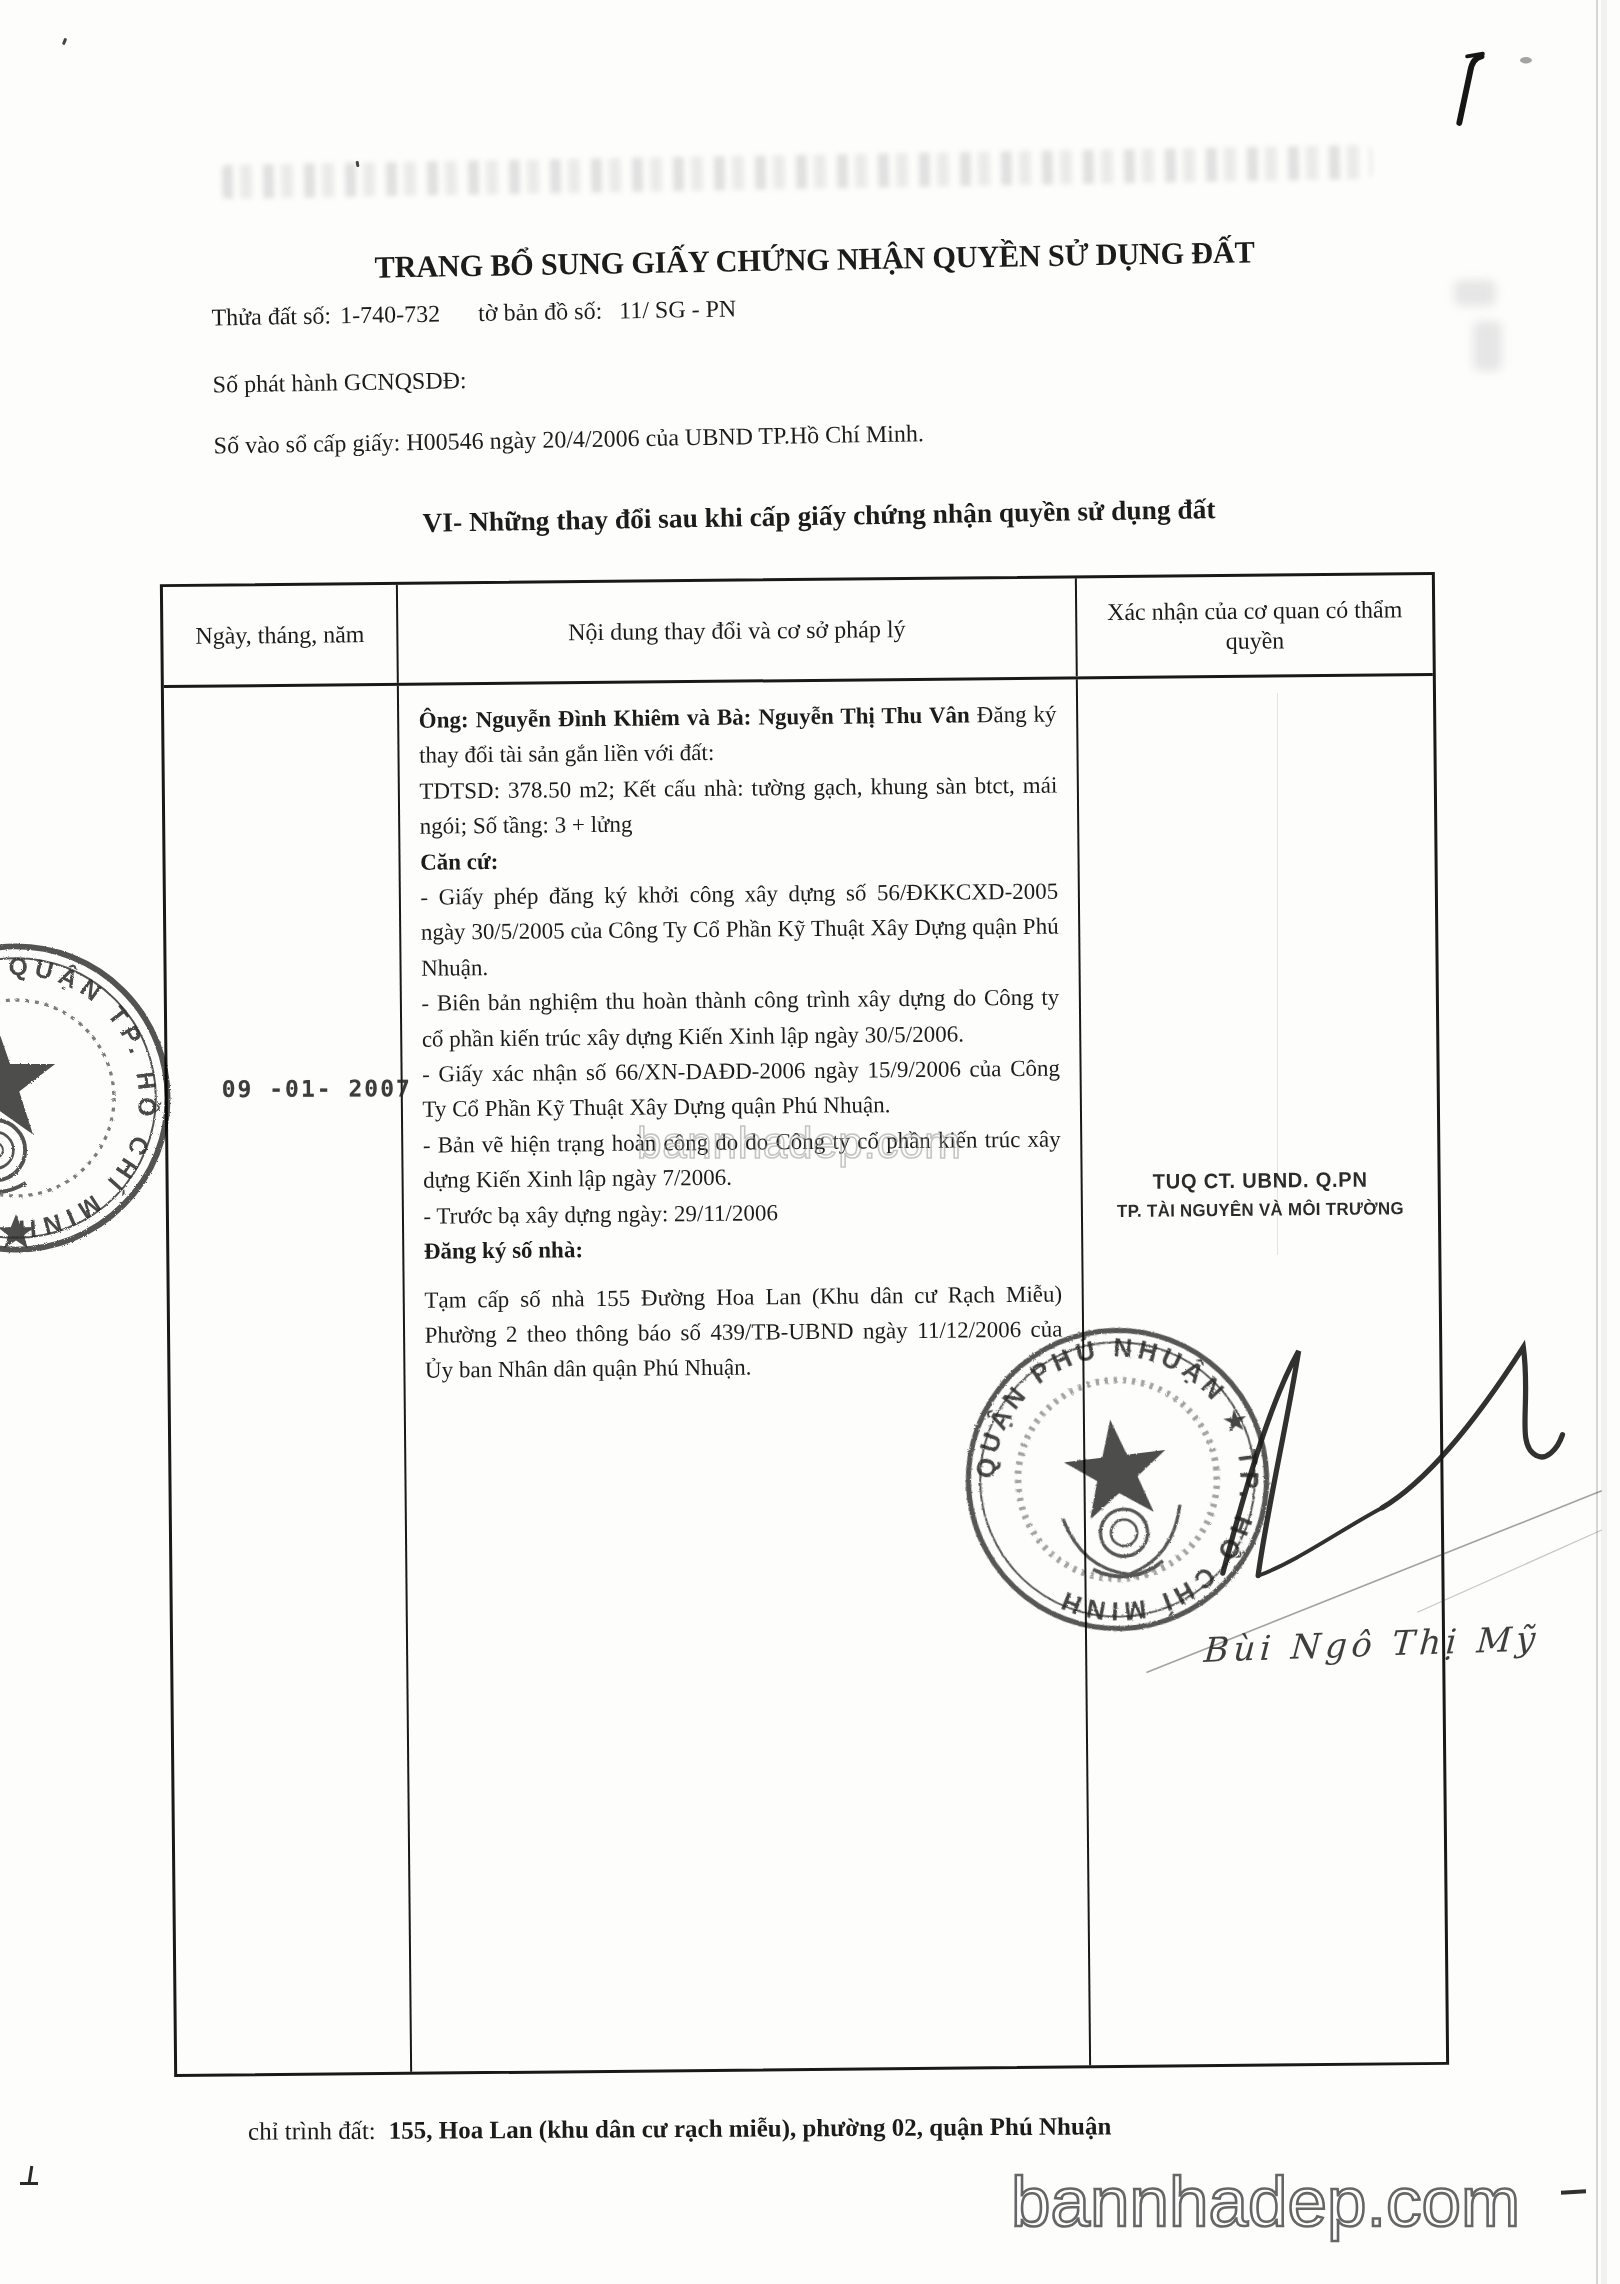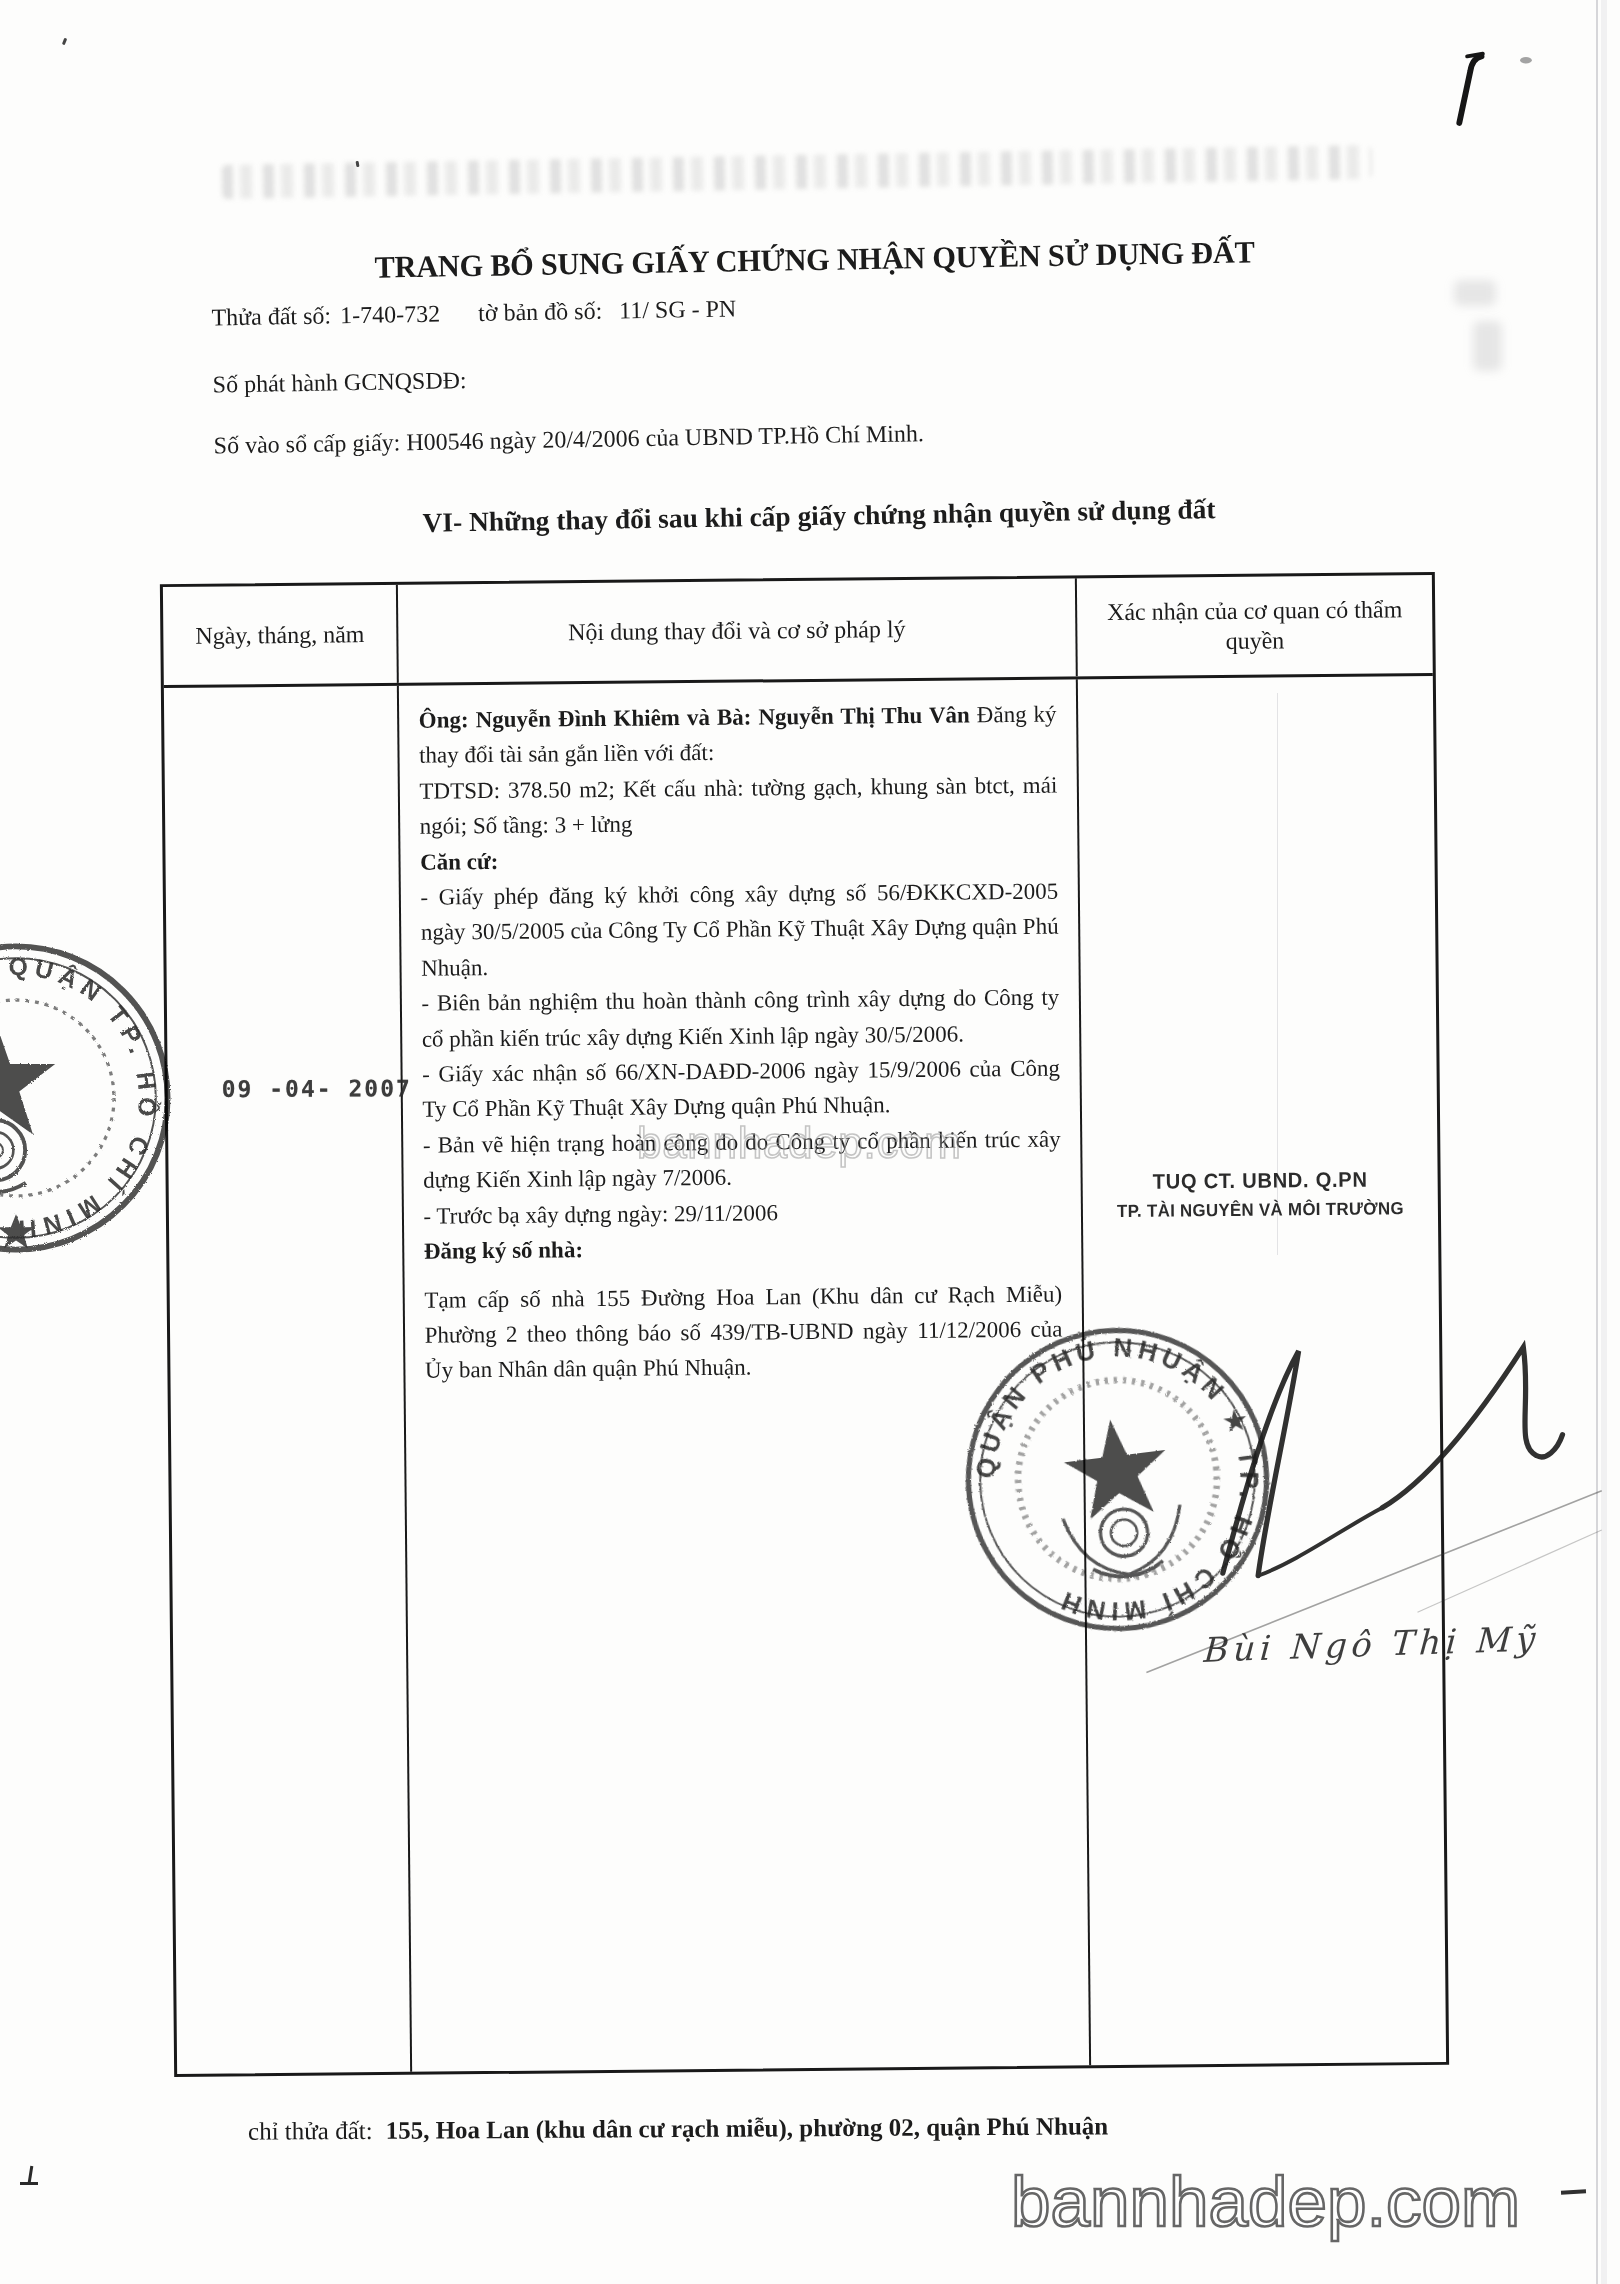--- a/index.html
+++ b/index.html
@@ -104,21 +104,21 @@
 </div>
 
 <div class="abs" id="cert-table">
   <div class="thead">
     <div class="cell hcell">Ngày, tháng, năm</div>
     <div class="cell hcell">Nội dung thay đổi và cơ sở pháp lý</div>
     <div class="cell hcell">Xác nhận của cơ quan có thẩm quyền</div>
   </div>
   <div class="tbody">
     <div class="cell">
-      <div class="abs" id="date-stamp">09 -04- 2007</div>
+      <div class="abs" id="date-stamp">09 -01- 2007</div>
     </div>
     <div class="cell" id="content-cell">
       <p><span class="b">Ông: Nguyễn Đình Khiêm và Bà: Nguyễn Thị Thu Vân</span><span> Đăng ký thay đổi tài sản gắn liền với đất:</span></p>
       <p>TDTSD: 378.50 m2; Kết cấu nhà: tường gạch, khung sàn btct, mái ngói; Số tầng: 3 + lửng</p>
       <p class="b">Căn cứ:</p>
       <p>- Giấy phép đăng ký khởi công xây dựng số 56/ĐKKCXD-2005 ngày 30/5/2005 của Công Ty Cổ Phần Kỹ Thuật Xây Dựng quận Phú Nhuận.</p>
       <p>- Biên bản nghiệm thu hoàn thành công trình xây dựng do Công ty cổ phần kiến trúc xây dựng Kiến Xinh lập ngày 30/5/2006.</p>
       <p>- Giấy xác nhận số 66/XN-DAĐD-2006 ngày 15/9/2006 của Công Ty Cổ Phần Kỹ Thuật Xây Dựng quận Phú Nhuận.</p>
       <p>- Bản vẽ hiện trạng hoàn công do do Công ty cổ phần kiến trúc xây dựng Kiến Xinh lập ngày 7/2006.</p>
       <p>- Trước bạ xây dựng ngày: 29/11/2006</p>
@@ -202,15 +202,15 @@
   <g stroke="#161616" fill="none" stroke-linecap="round">
     <path d="M2268,86 c-10,2 -15,10 -17,22 l-17,80" stroke-width="9"></path>
     <path d="M2246,86 l24,-4" stroke-width="6"></path>
   </g>
   <ellipse cx="2336" cy="92" rx="9" ry="5" fill="rgba(90,90,90,.55)"></ellipse>
 </svg>
 
 <div class="abs" id="signer-name">Bùi Ngô Thị Mỹ</div>
 
 <div class="abs" id="footer-line">
-  <span>chỉ thửa đất:</span><span class="addr">155,  Hoa Lan (khu dân cư rạch miễu),  phường 02,  quận Phú Nhuận</span>
+  <span>chỉ trình đất:</span><span class="addr">155,  Hoa Lan (khu dân cư rạch miễu),  phường 02,  quận Phú Nhuận</span>
 </div>
 
 
 </body></html>

